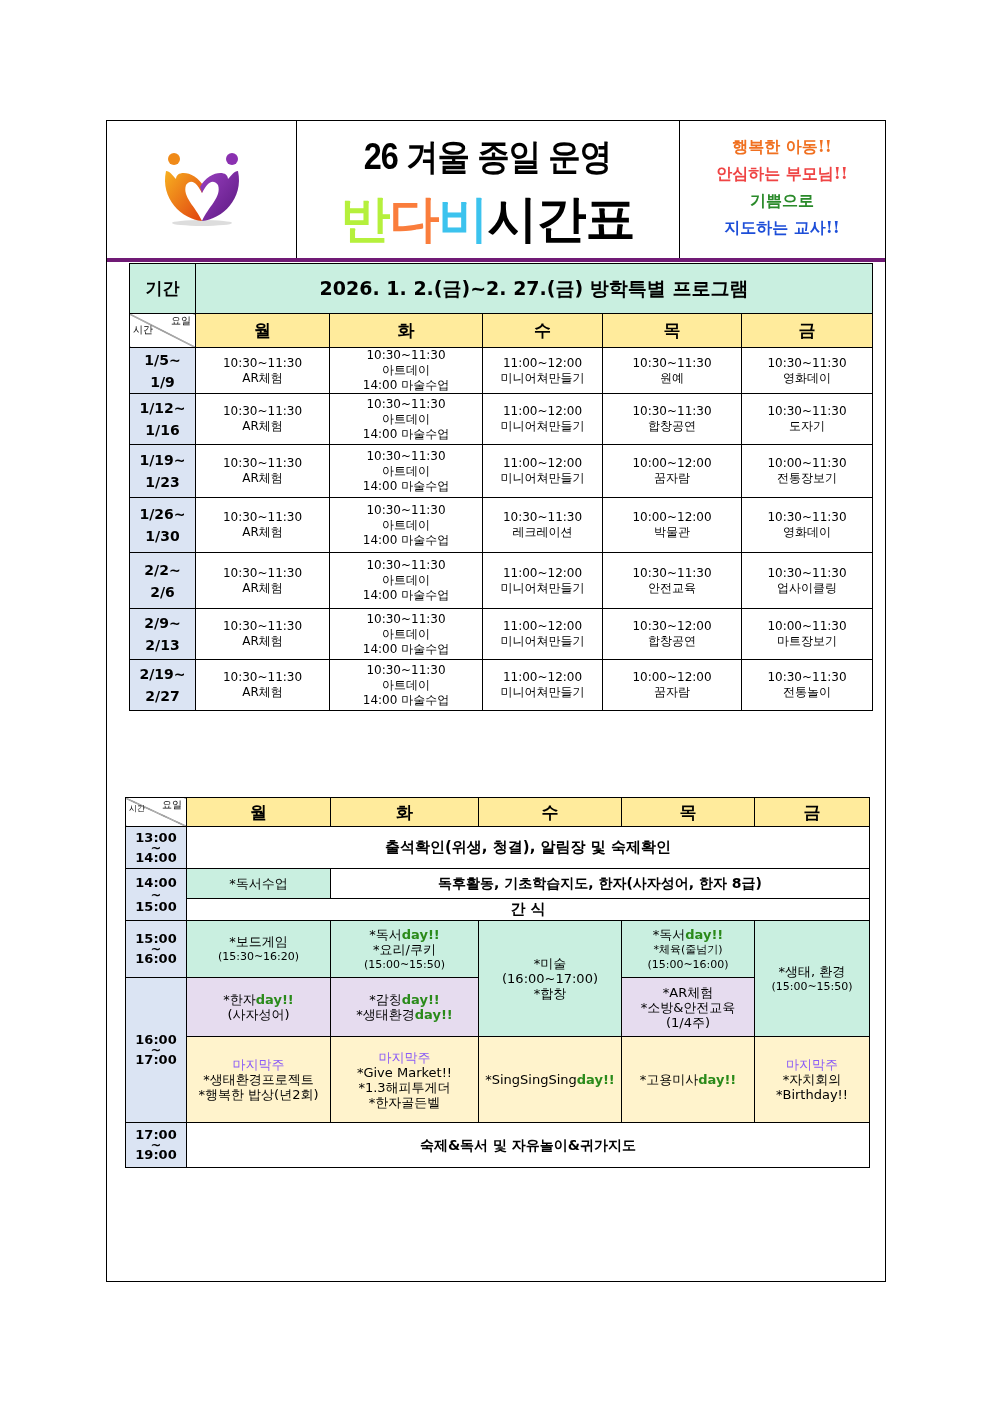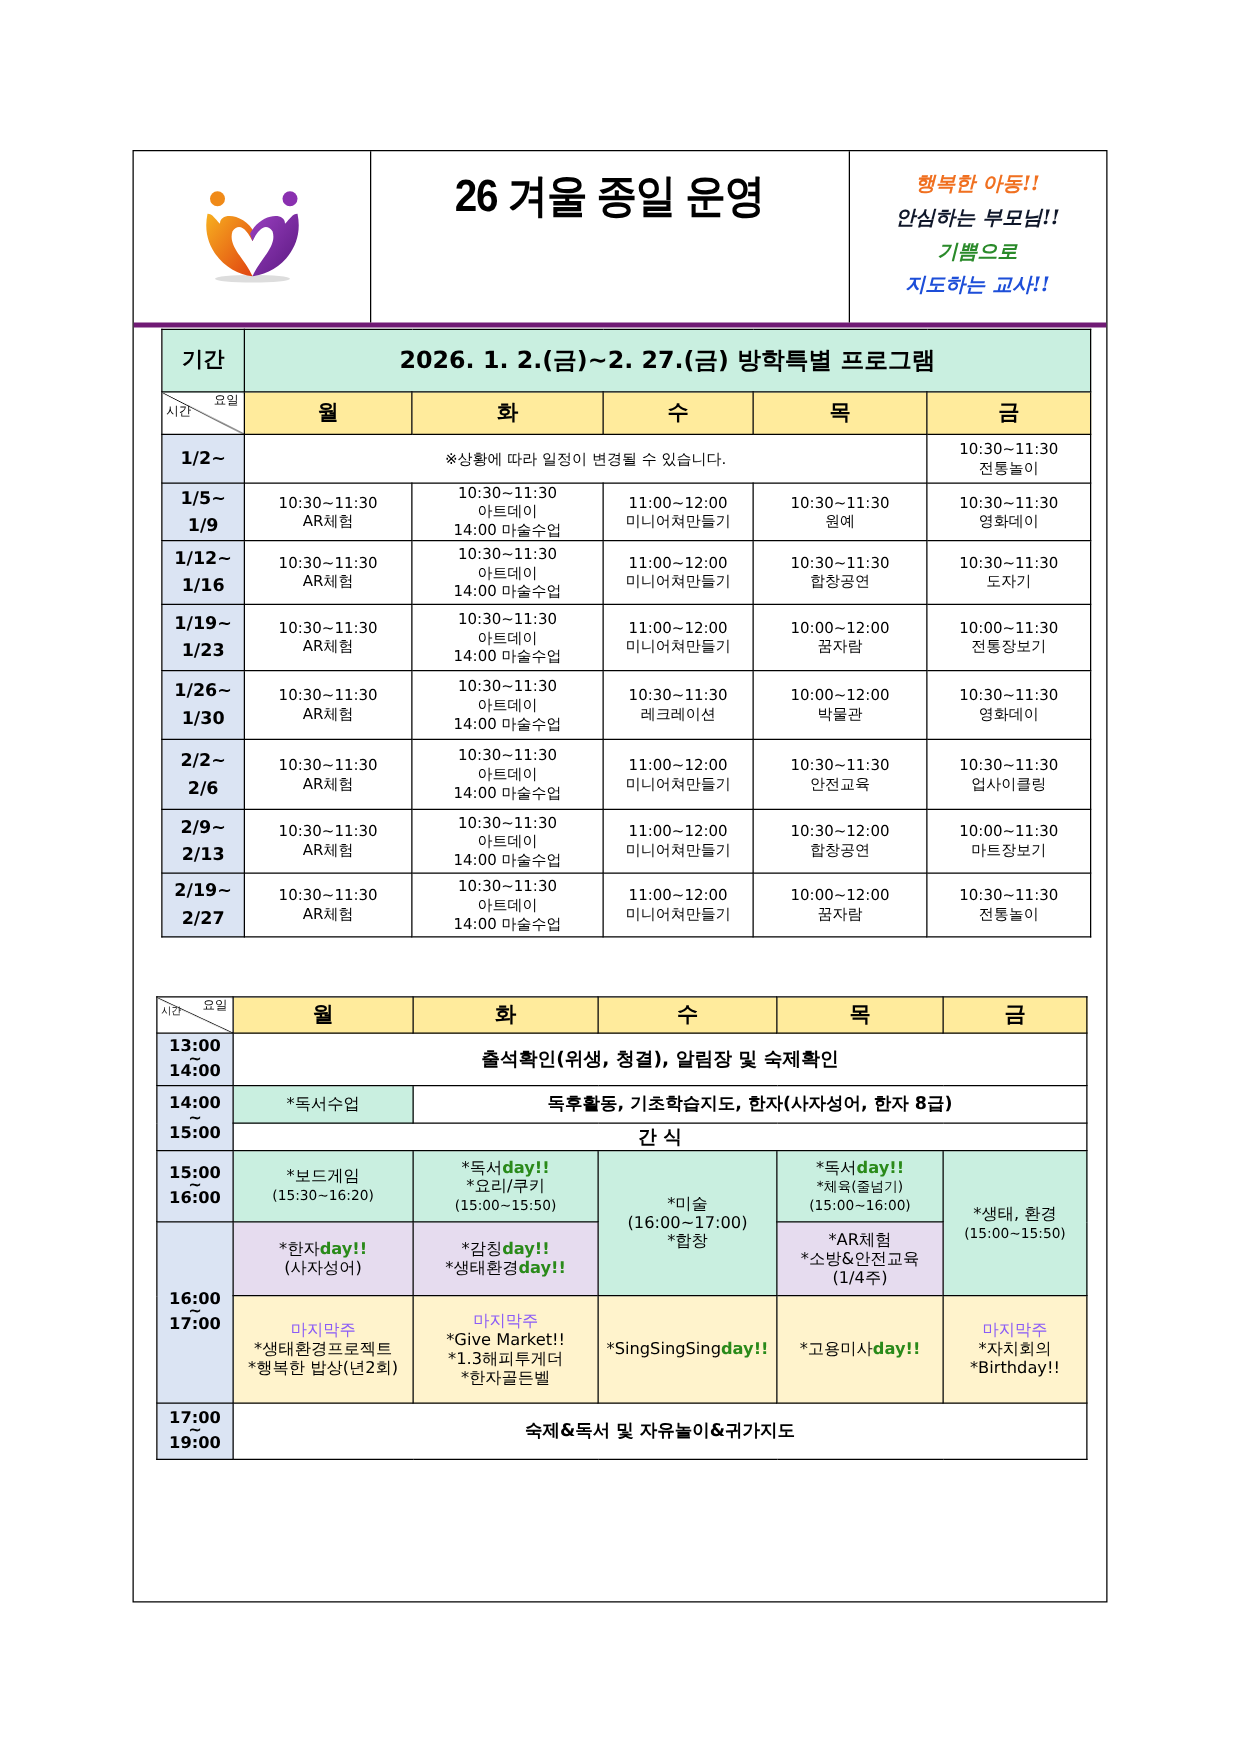--- a/index.html
+++ b/index.html
@@ -3,25 +3,25 @@
 <meta charset="utf-8">
 <style>
   html, body { margin: 0; padding: 0; background: #ffffff; }
   body { width: 992px; height: 1403px; position: relative; font-family: "DejaVu Sans", sans-serif; color: #000; }
   .page { position: absolute; left: 106px; top: 120px; width: 780px; height: 1162px; border: 1px solid #000; box-sizing: border-box; }
 
   
   .hdr { position: absolute; left: 0; top: 0; width: 778px; height: 137px; border-bottom: 4px solid #701a75; }
   .hdr .logo-cell { position: absolute; left: 0; top: 0; width: 189px; height: 137px; border-right: 1px solid #000; }
   .hdr .title-cell { position: absolute; left: 189px; top: 0; width: 383px; height: 137px; border-right: 1px solid #000; text-align: center; }
-  .hdr .slogan-cell { position: absolute; left: 572px; top: 0; width: 206px; height: 137px; text-align: center; font-family: "DejaVu Serif", serif; font-weight: bold; font-size: 16px; line-height: 27px; padding-top: 12px; box-sizing: border-box; font-style: italic; }
+  .hdr .slogan-cell { position: absolute; left: 572px; top: 0; width: 206px; height: 137px; text-align: center; font-family: "DejaVu Serif", serif; font-weight: bold; font-size: 16px; line-height: 27px; padding-top: 12px; box-sizing: border-box; }
   .title1 { font-family: "Liberation Sans", sans-serif; font-weight: bold; font-size: 36px; margin-top: 12px; letter-spacing: -1px; transform: scaleX(0.9); }
   .title2 { font-family: "Liberation Sans", sans-serif; font-weight: bold; font-size: 50px; margin-top: 4px; letter-spacing: -1px; }
   .c-ban { color: #b5f03c; } .c-da { color: #fa7d3c; } .c-bi { color: #3cc3ee; }
-  .s1 { color: #f07020; } .s2 { color: #0f172a; } .s3 { color: #2a8a2a; } .s4 { color: #1d4ed8; }
+  .s1 { color: #f07020; } .s2 { color: #ef4444; } .s3 { color: #2a8a2a; } .s4 { color: #1d4ed8; }
 
   
   table { border-collapse: collapse; table-layout: fixed; position: absolute; font-family: "DejaVu Sans", sans-serif; }
   td { border: 1px solid #000; text-align: center; vertical-align: middle; padding: 0; font-size: 12px; line-height: 15px; }
   .t1 { left: 22px; top: 142px; width: 743px; }
   .t2 { left: 18px; top: 676px; width: 744px; }
   .mint { background: #c9efe0; }
   .yellow { background: #ffeb9c; }
   .blue { background: #dbe4f3; }
   .peach { background: #fcdccc; }
@@ -65,20 +65,23 @@
         </defs>
         <ellipse cx="50" cy="74" rx="30" ry="3" fill="#ddd"></ellipse>
         <circle cx="22" cy="10" r="6" fill="#f08a18"></circle>
         <circle cx="80" cy="10" r="6" fill="#8a30b0"></circle>
         <path d="M14 22 C 8 50, 30 70, 50 72 C 44 58, 30 48, 34 36 C 40 28, 46 36, 50 44 L 52 38 C 44 22, 24 20, 24 30 C 20 26, 18 22, 14 22 Z" fill="url(#lg1)"></path>
         <path d="M86 22 C 92 50, 70 70, 50 72 C 56 58, 70 48, 66 36 C 60 28, 54 36, 50 44 L 48 38 C 56 22, 76 20, 76 30 C 80 26, 82 22, 86 22 Z" fill="url(#lg2)"></path>
       </svg>
     </div>
     <div class="title-cell">
       <div class="title1">26 겨울 종일 운영</div>
+      <div class="title2">
+        <span class="c-ban">반</span><span class="c-da">다</span><span class="c-bi">비</span><span>시간표</span>
+      </div>
     </div>
     <div class="slogan-cell">
       <div class="s1">행복한 아동!!</div>
       <div class="s2">안심하는 부모님!!</div>
       <div class="s3">기쁨으로</div>
       <div class="s4">지도하는 교사!!</div>
     </div>
   </div>
 
   <table class="t1">
@@ -98,28 +101,20 @@
     <tr style="height:34px">
       <td class="diag">
         <span class="tr">요일</span>
         <span class="bl">시간</span>
       </td>
       <td class="yellow hb">월</td>
       <td class="yellow hb">화</td>
       <td class="yellow hb">수</td>
       <td class="yellow hb">목</td>
       <td class="yellow hb">금</td>
-    </tr>
-    <tr style="height:39px">
-      <td class="blue date-cell">1/2~</td>
-      <td colspan="4">※상황에 따라 일정이 변경될 수 있습니다.</td>
-      <td>
-        <div>10:30~11:30</div>
-        <div>전통놀이</div>
-      </td>
     </tr>
 
     <tr style="height:36px">
       <td class="blue date-cell">
             <div>1/5~</div>
             <div>1/9</div>
           </td>
       <td>
             <div>10:30~11:30</div>
             <div>AR체험</div>

